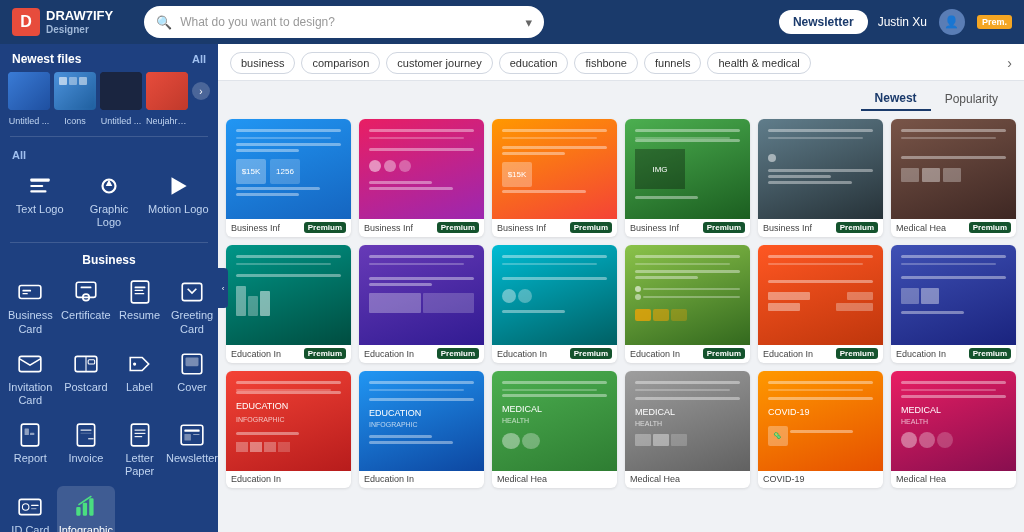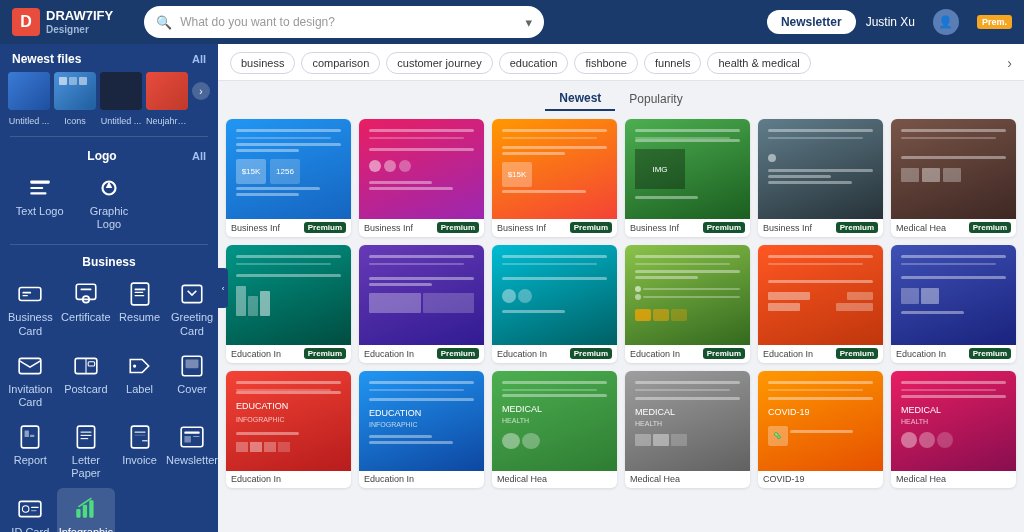--- a/index.html
+++ b/index.html
@@ -66,21 +66,21 @@
       border: none;
       border-radius: 16px;
       padding: 5px 14px;
       font-size: 12px;
       font-weight: 600;
       cursor: pointer;
     }
     .user-info {
       display: flex;
       align-items: center;
-      gap: 18px;
+      gap: 12px;
       color: white;
       font-size: 12px;
     }
     .user-avatar {
       width: 26px;
       height: 26px;
       background: #5a7db5;
       border-radius: 50%;
       display: flex;
       align-items: center;
@@ -254,21 +254,21 @@
       border: none;
       color: #666;
       font-size: 14px;
       cursor: pointer;
       margin-left: auto;
     }
 
     
     .sort-bar {
       display: flex;
-      justify-content: center;
+      justify-content: flex-end;
       padding: 6px 12px 4px;
       gap: 0;
       flex-shrink: 0;
     }
     .sort-btn {
       padding: 4px 14px;
       border: none;
       background: none;
       font-size: 12px;
       color: #555;
@@ -476,21 +476,20 @@
       <div class="recent-files-labels">
         <span class="recent-label">Untitled ...</span>
         <span class="recent-label">Icons</span>
         <span class="recent-label">Untitled ...</span>
         <span class="recent-label">Neujahrs...</span>
       </div>
 
       <div class="divider-line"></div>
 
       <div class="sidebar-section-header">
-        <span style="width:100%;text-align:center;">Logo</span>
         <span class="all-link">All</span>
       </div>
       <div class="icon-grid">
         <div class="sidebar-item">
           <div class="sidebar-icon">
             <svg viewBox="0 0 24 24" fill="white">
                 <rect x="3" y="5" width="18" height="3" rx="1"></rect>
                 <rect x="3" y="11" width="12" height="2" rx="1"></rect>
                 <rect x="3" y="16" width="15" height="2" rx="1"></rect>
               </svg>
@@ -499,20 +498,28 @@
         </div>
         <div class="sidebar-item">
           <div class="sidebar-icon">
             <svg viewBox="0 0 24 24" fill="white">
                 <circle cx="12" cy="12" r="6" stroke="white" stroke-width="2" fill="none"></circle>
                 <polygon points="12,6 15,12 9,12" fill="white"></polygon>
               </svg>
           </div>
           <span class="sidebar-item-label">Graphic Logo</span>
         </div>
+        <div class="sidebar-item">
+          <div class="sidebar-icon">
+            <svg viewBox="0 0 24 24" fill="white">
+                <polygon points="6,4 20,12 6,20" fill="white"></polygon>
+              </svg>
+          </div>
+          <span class="sidebar-item-label">Motion Logo</span>
+        </div>
       </div>
 
       <div class="divider-line"></div>
 
       <div class="section-title">Business</div>
       <div class="icon-grid cols4">
         <div class="sidebar-item">
           <div class="sidebar-icon">
             <svg viewBox="0 0 24 24" fill="white">
                 <rect x="2" y="6" width="20" height="12" rx="2" stroke="white" stroke-width="1.5" fill="none"></rect>
@@ -597,36 +604,36 @@
                 <rect x="12" y="10" width="4" height="2" rx="0.5" fill="rgba(255,255,255,0.5)"></rect>
               </svg>
           </div>
           <span class="sidebar-item-label">Report</span>
         </div>
         <div class="sidebar-item">
           <div class="sidebar-icon">
             <svg viewBox="0 0 24 24">
                 <rect x="4" y="2" width="16" height="20" rx="2" stroke="white" stroke-width="1.5" fill="none"></rect>
                 <rect x="7" y="7" width="10" height="1" fill="white"></rect>
+                <rect x="7" y="10" width="10" height="0.5" fill="rgba(255,255,255,0.5)"></rect>
+                <rect x="14" y="15" width="5" height="1" fill="white"></rect>
+              </svg>
+          </div>
+          <span class="sidebar-item-label">Invoice</span>
+        </div>
+        <div class="sidebar-item">
+          <div class="sidebar-icon">
+            <svg viewBox="0 0 24 24">
+                <rect x="4" y="2" width="16" height="20" rx="2" stroke="white" stroke-width="1.5" fill="none"></rect>
+                <rect x="7" y="7" width="10" height="1" fill="white"></rect>
                 <rect x="7" y="10" width="10" height="1" fill="white"></rect>
                 <rect x="7" y="13" width="7" height="1" fill="white"></rect>
               </svg>
           </div>
           <span class="sidebar-item-label">Letter Paper</span>
-        </div>
-        <div class="sidebar-item">
-          <div class="sidebar-icon">
-            <svg viewBox="0 0 24 24">
-                <rect x="4" y="2" width="16" height="20" rx="2" stroke="white" stroke-width="1.5" fill="none"></rect>
-                <rect x="7" y="7" width="10" height="1" fill="white"></rect>
-                <rect x="7" y="10" width="10" height="0.5" fill="rgba(255,255,255,0.5)"></rect>
-                <rect x="14" y="15" width="5" height="1" fill="white"></rect>
-              </svg>
-          </div>
-          <span class="sidebar-item-label">Invoice</span>
         </div>
         <div class="sidebar-item">
           <div class="sidebar-icon">
             <svg viewBox="0 0 24 24">
                 <rect x="2" y="3" width="20" height="18" rx="2" stroke="white" stroke-width="1.5" fill="none"></rect>
                 <rect x="5" y="7" width="14" height="2" rx="0.5" fill="white"></rect>
                 <rect x="5" y="11" width="6" height="6" rx="0.5" fill="rgba(255,255,255,0.4)"></rect>
                 <rect x="13" y="11" width="6" height="1" rx="0.5" fill="rgba(255,255,255,0.5)"></rect>
               </svg>
           </div>

